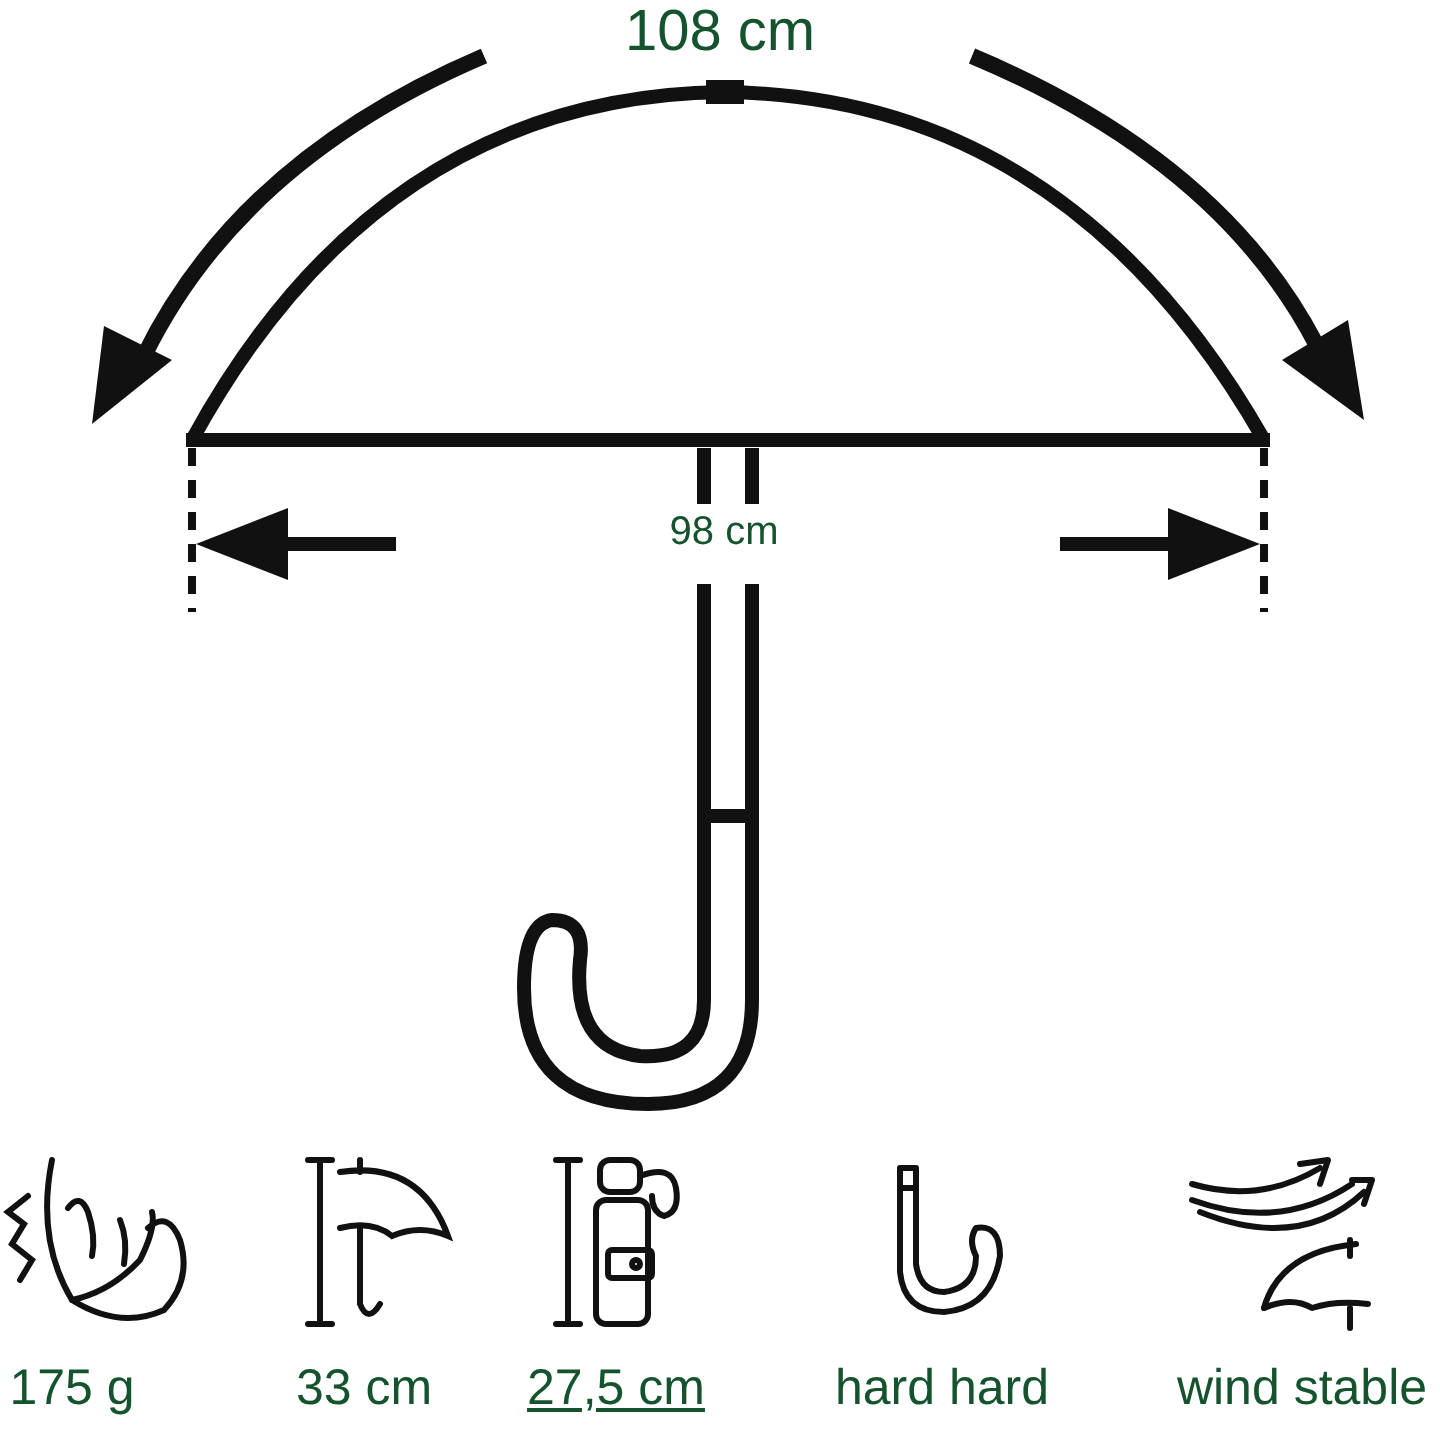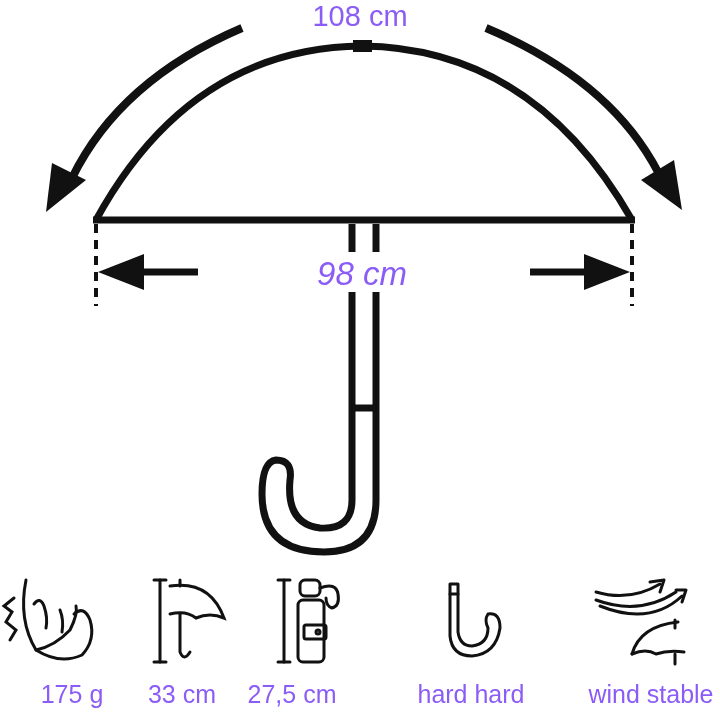--- a/index.html
+++ b/index.html
@@ -1,24 +1,24 @@
 <!DOCTYPE html>
 <html><head>
   <meta charset="utf-8">
   <style>
     html, body { margin: 0; padding: 0; background: #ffffff; }
     body { width: 720px; height: 720px; position: relative; overflow: hidden; font-family: "Liberation Sans", sans-serif; color: #111111; }
     .diagram { position: absolute; left: 0; top: 0; width: 720px; height: 720px; }
-    .label { position: absolute; font-family: "Liberation Sans", sans-serif; color: #8b5cf6; white-space: nowrap; text-align: center; }
+    .label { position: absolute; font-family: "Liberation Sans", sans-serif; color: #14532d; white-space: nowrap; text-align: center; }
     .dim-top { left: 260px; top: 0px; width: 200px; font-size: 29px; }
-    .dim-mid { left: 262px; top: 255px; width: 200px; font-size: 33px; background: transparent; font-style: italic; }
+    .dim-mid { left: 262px; top: 255px; width: 200px; font-size: 20px; background: transparent; }
     .feature-label { top: 680px; font-size: 25px; }
-    .f1 { left: 0px; width: 72px; padding-left: 36px; }
+    .f1 { left: 0px; width: 72px; }
     .f2 { left: 122px; width: 120px; }
-    .f3 { left: 232px; width: 120px; }
+    .f3 { left: 248px; width: 120px; text-decoration: underline; }
     .f4 { left: 396px; width: 150px; }
     .f5 { left: 566px; width: 170px; }
   </style>
 </head>
 <body>
 
 <svg class="diagram" viewBox="0 0 720 720" width="720" height="720" xmlns="http://www.w3.org/2000/svg">
 
   <g fill="none" stroke="#111" stroke-width="7">
     <path d="M96 220 Q 190 48 362 46 Q 534 48 632 220"></path>

